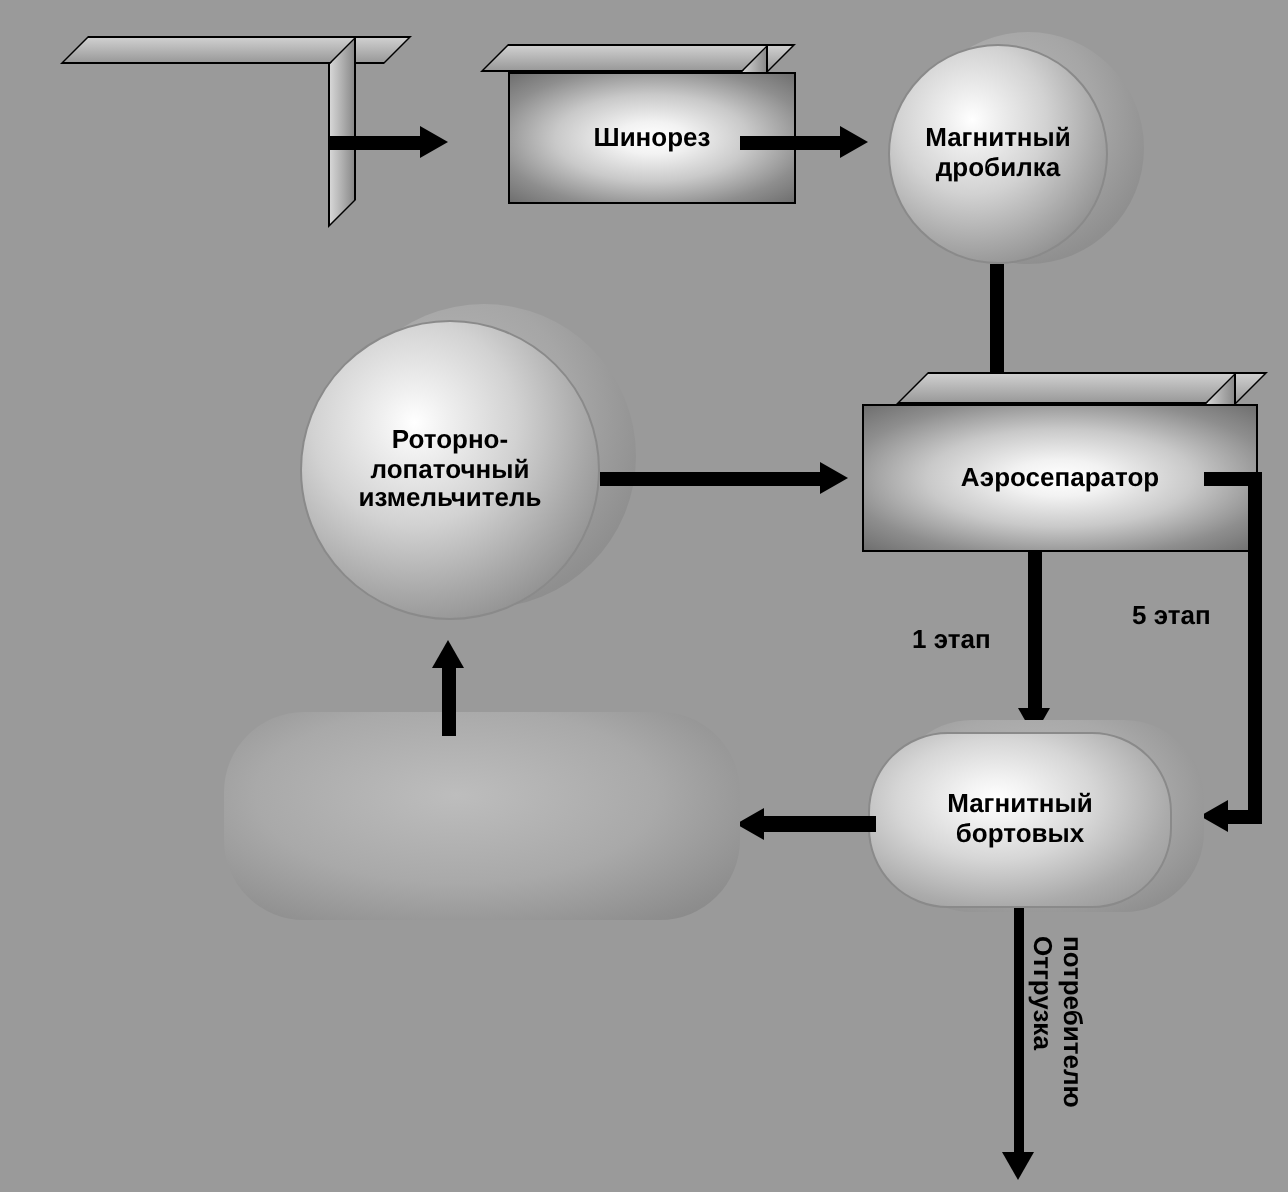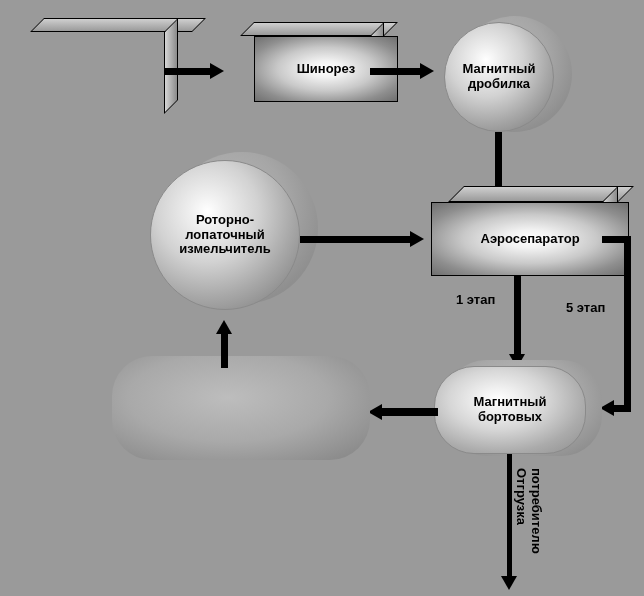--- a/index.html
+++ b/index.html
@@ -141,21 +141,21 @@
   <div class="circle-shadow" style="left:166px; top:152px; width:152px; height:152px;"></div>
   <div class="node circle" style="left:150px; top:160px; width:150px; height:150px;">
     <span>Роторно-лопаточный измельчитель</span>
   </div>
 
   <div class="arrow-line" style="left:300px; top:236px; width:110px; height:7px;"></div>
   <div class="arrow-head ah-right" style="left:410px; top:231px;"></div>
 
   <div class="arrow-line" style="left:514px; top:276px; width:7px; height:78px;"></div>
   <div class="arrow-head ah-down" style="left:509px; top:354px;"></div>
-  <div class="edge-label" style="left:456px; top:292px;">1 этап</div>
+  <div class="edge-label" style="left:456px; top:312px;">1 этап</div>
 
   <div class="arrow-line" style="left:624px; top:236px; width:7px; height:176px;"></div>
   <div class="arrow-line" style="left:602px; top:236px; width:29px; height:7px;"></div>
   <div class="arrow-line" style="left:614px; top:405px; width:17px; height:7px;"></div>
   <div class="arrow-head ah-left" style="left:600px; top:400px;"></div>
   <div class="edge-label" style="left:566px; top:300px;">5 этап</div>
 
   <div class="round-shadow" style="left:446px; top:360px; width:156px; height:96px;"></div>
   <div class="node round" style="left:434px; top:366px; width:152px; height:88px;">
     <span>Магнитный бортовых</span>

